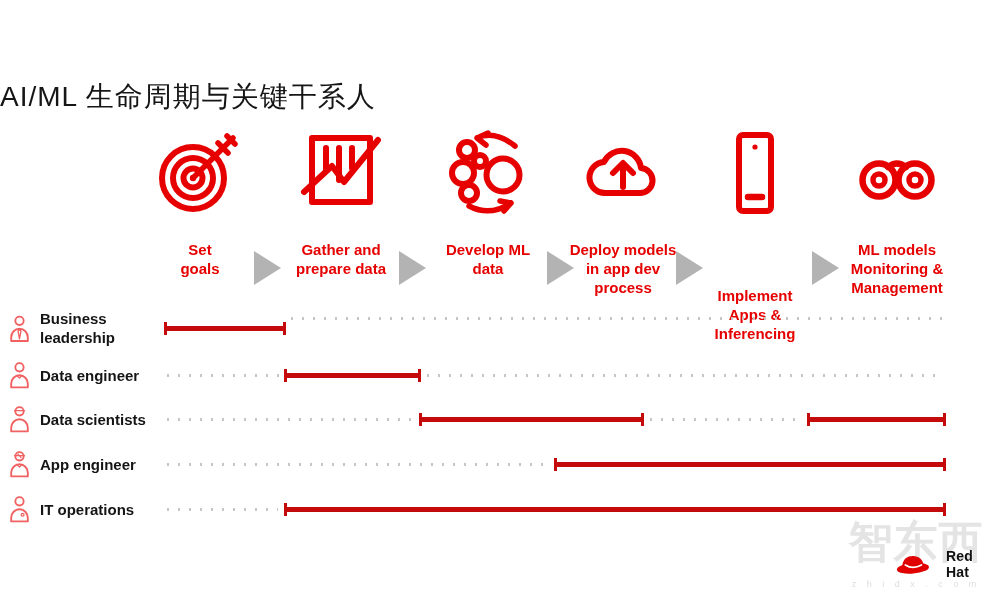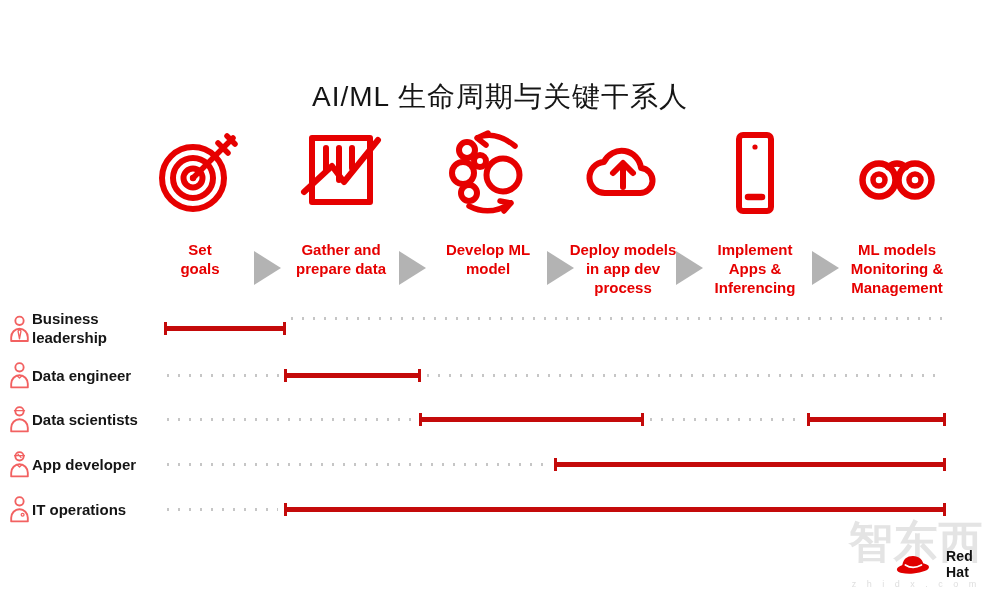--- a/index.html
+++ b/index.html
@@ -10,36 +10,36 @@
     --dot-gray:#c6c6c6;
     --ink:#151515;
   }
   *{margin:0;padding:0;box-sizing:border-box;}
   body{background:#888;font-family:"Liberation Sans","DejaVu Sans",sans-serif;}
   .slide{
     position:relative;width:1000px;height:596px;background:#ffffff;
     overflow:hidden;margin:0 auto;
   }
   .title{
-    position:absolute;left:0;top:78px;width:1000px;text-align:center;
+    position:absolute;left:0;top:78px;width:1000px;text-align:left;
     font-size:28px;font-weight:500;color:var(--ink);letter-spacing:1px;
   }
   .stage{position:absolute;top:128px;width:140px;display:flex;flex-direction:column;align-items:center;}
   .stage svg{display:block;}
   .stage-label{
     margin-top:22px;text-align:center;font-size:15px;font-weight:700;
     color:var(--accent-red);line-height:19px;white-space:pre-line;
   }
   .flow-arrow{
     position:absolute;top:251px;width:0;height:0;
     border-top:17px solid transparent;border-bottom:17px solid transparent;
     border-left:27px solid var(--arrow-gray);
   }
   .stakeholder{
-    position:absolute;left:8px;display:flex;align-items:center;gap:1px;
+    position:absolute;left:8px;display:flex;align-items:center;gap:9px;
     transform:translateY(-50%);
   }
   .stakeholder-label{
     font-size:15px;font-weight:700;color:var(--ink);line-height:19px;white-space:pre-line;
   }
   .seg-solid{position:absolute;height:5px;background:var(--bar-red);}
   .seg-solid::before,.seg-solid::after{
     content:"";position:absolute;top:-4px;width:3px;height:13px;background:inherit;
   }
   .seg-solid::before{left:-1px;}
@@ -93,34 +93,34 @@
     <svg width="90" height="90" viewBox="0 0 90 90" fill="none" stroke="#e60000" stroke-width="6" stroke-linecap="round" stroke-linejoin="round">
       <circle cx="60" cy="47" r="16.5"></circle>
       <circle cx="24" cy="22" r="8"></circle>
       <circle cx="20" cy="45" r="11"></circle>
       <circle cx="26" cy="65" r="8"></circle>
       <circle cx="37" cy="33" r="6"></circle>
       <path d="M72 18 Q52 2 34 10 M34 10 L45 5 M34 10 L43 17" stroke-width="5.5"></path>
       <path d="M26 78 Q47 89 68 75 M68 75 L57 73 M68 75 L61 83" stroke-width="5.5"></path>
     </svg>
     <div class="stage-label">Develop ML
-model</div>
+data</div>
   </div>
 
   <div class="stage" style="left:553px;">
     <svg width="90" height="90" viewBox="0 0 90 90" fill="none" stroke="#e60000" stroke-width="6" stroke-linecap="round" stroke-linejoin="round">
       <path d="M28 65 L61 65 A12.5 12.5 0 0 0 63 40 A19.5 19.5 0 0 0 26 34 A14 14 0 0 0 28 65 Z"></path>
       <path d="M45 59 V37 M35 45 L45 35 L55 45"></path>
     </svg>
     <div class="stage-label">Deploy models
 in app dev
 process</div>
   </div>
 
-  <div class="stage" style="left:685px;">
+  <div class="stage" style="left:685px;gap:46px;">
     <svg width="90" height="90" viewBox="0 0 90 90" fill="none" stroke="#e60000" stroke-width="6" stroke-linecap="round" stroke-linejoin="round">
       <rect x="29" y="7" width="32" height="76" rx="4"></rect>
       <circle cx="45" cy="19" r="2.6" fill="#e60000" stroke="none"></circle>
       <path d="M38 69 H52" stroke-width="6.5"></path>
     </svg>
     <div class="stage-label">Implement
 Apps &amp;
 Inferencing</div>
   </div>
 
@@ -171,21 +171,21 @@
     <div class="stakeholder-label">Data scientists</div>
   </div>
 
   <div class="stakeholder" style="top: 464px;">
     <svg width="23" height="27" viewBox="0 0 22 26" fill="none" stroke="#f26161" stroke-width="1.8" stroke-linecap="round" stroke-linejoin="round">
       <circle cx="11" cy="5.6" r="4"></circle>
       <path d="M6.2 5 H15.8 M9.5 3.5 L12.5 6.8" stroke-width="1.2"></path>
       <path d="M3 25 V21.5 A8 8.3 0 0 1 19 21.5 V25 Z"></path>
       <path d="M8.5 13.5 L11 16 L13.5 13.5" stroke-width="1.2"></path>
     </svg>
-    <div class="stakeholder-label">App developer</div>
+    <div class="stakeholder-label">App engineer</div>
   </div>
 
   <div class="stakeholder" style="top: 509px; align-items: center;">
     <svg width="23" height="27" viewBox="0 0 22 26" fill="none" stroke="#f26161" stroke-width="1.8" stroke-linecap="round" stroke-linejoin="round">
       <circle cx="11" cy="5.6" r="4"></circle>
       <path d="M3 25 V21.5 A8 8.3 0 0 1 19 21.5 V25 Z"></path>
       <circle cx="14" cy="18.5" r="1.4" stroke-width="1.2"></circle>
     </svg>
     <div class="stakeholder-label">IT operations</div>
   </div>

